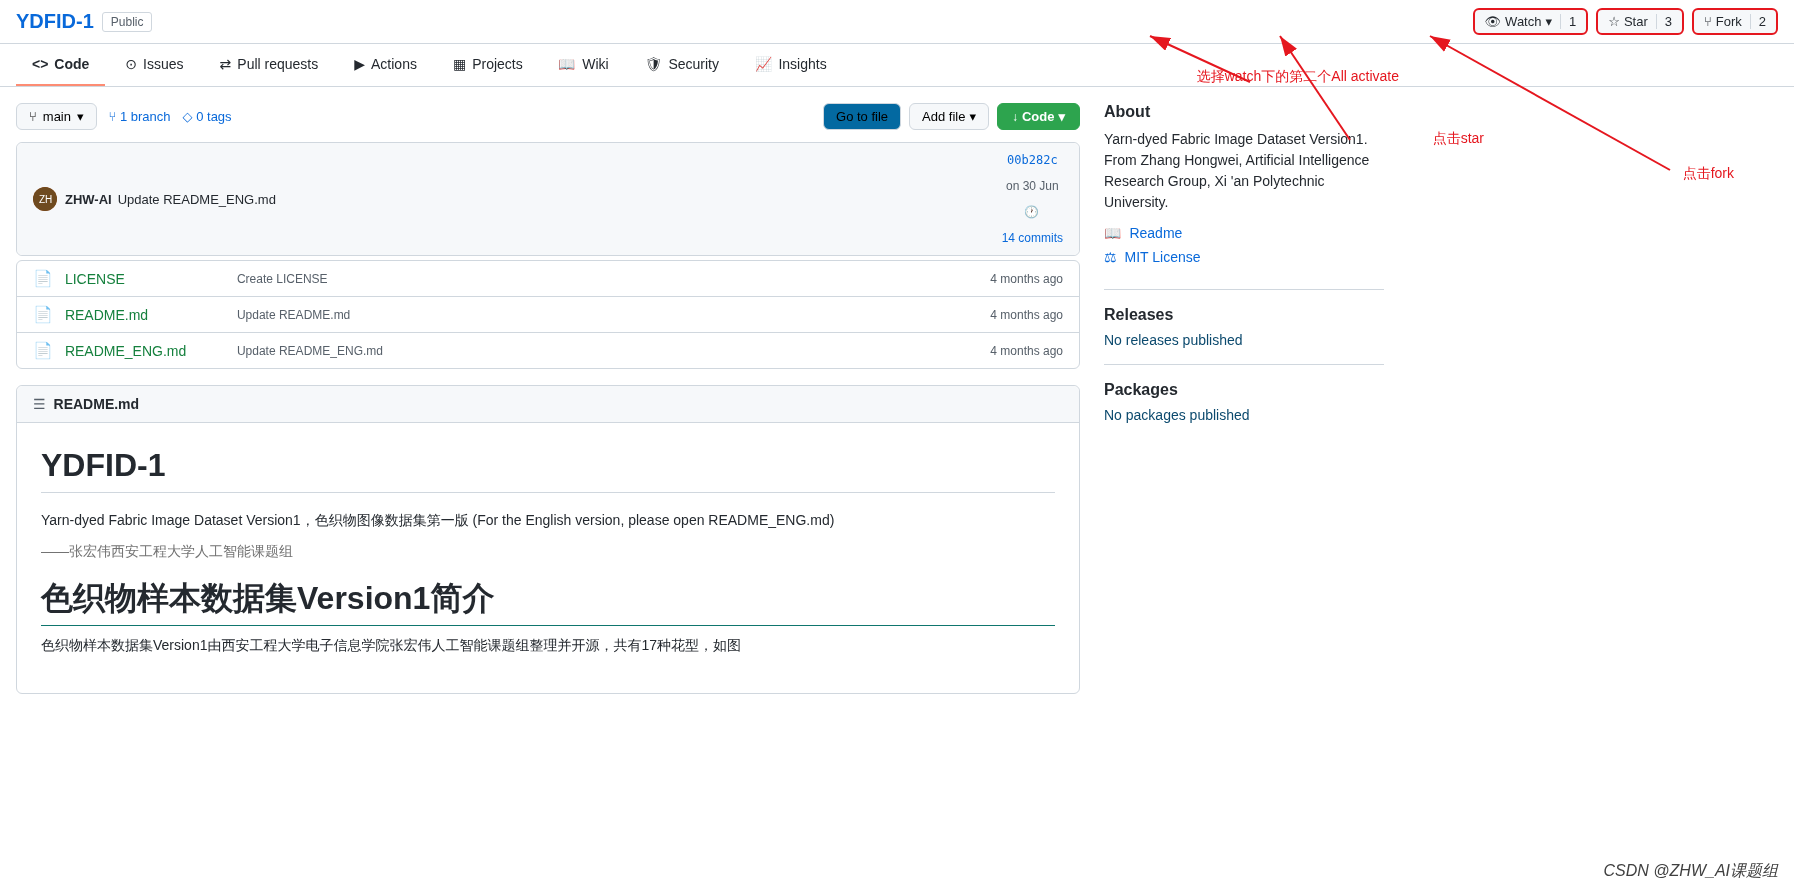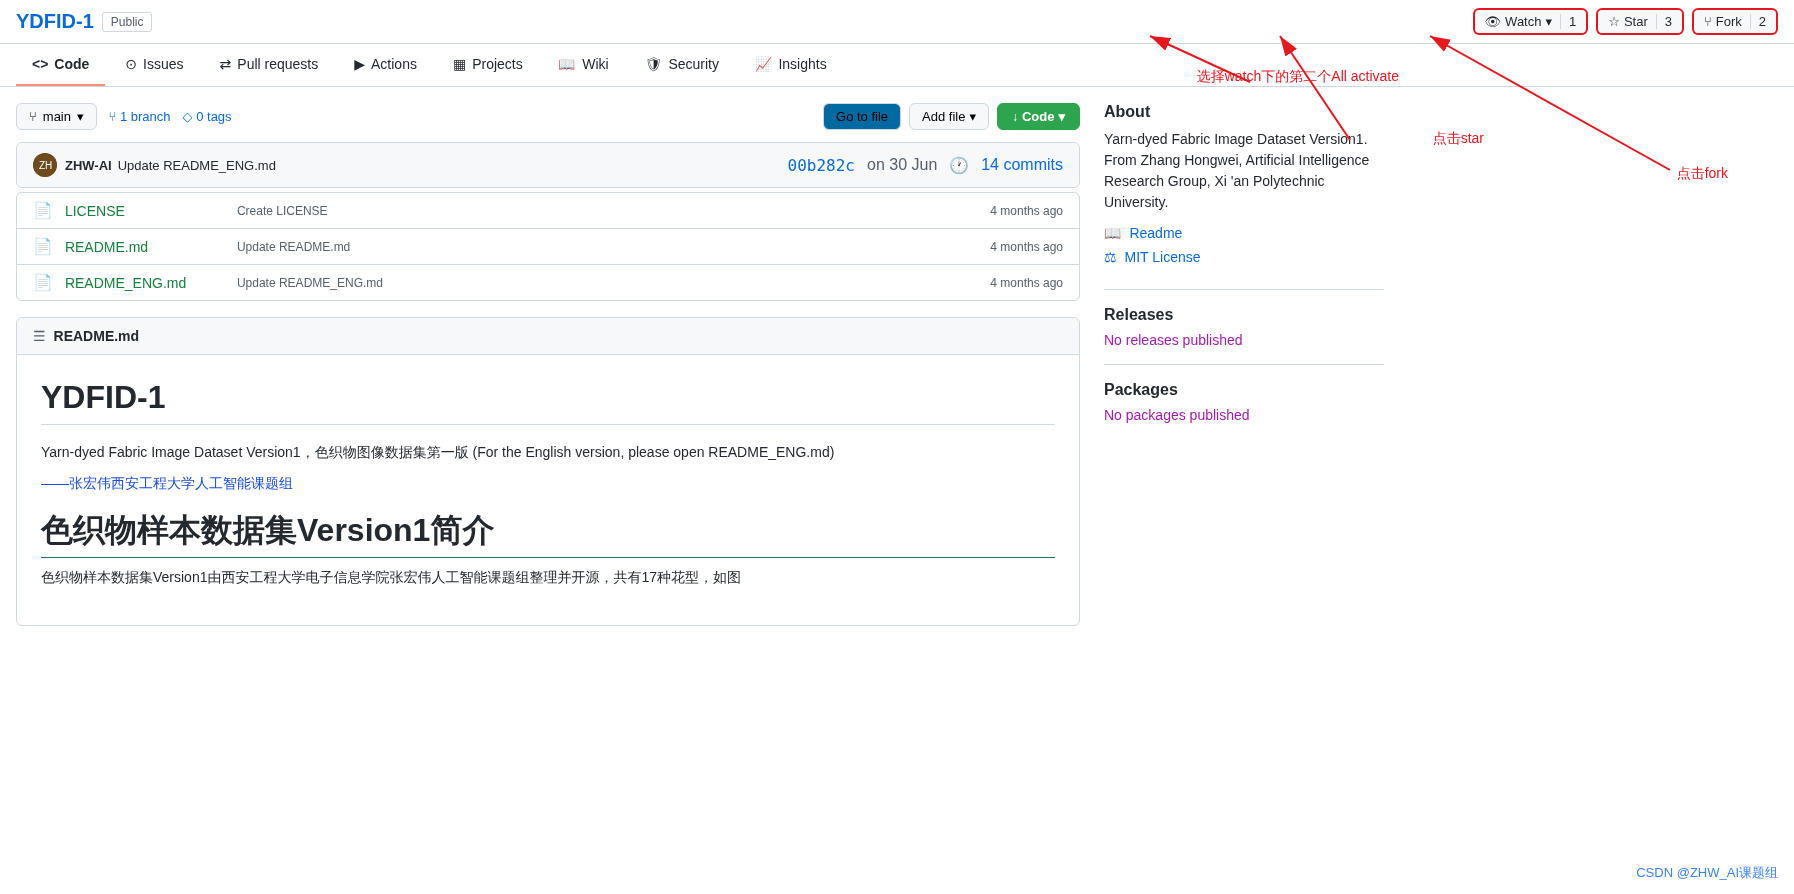--- a/index.html
+++ b/index.html
@@ -39,54 +39,54 @@
     .go-to-file-btn { border: 1px solid #d0d7de; border-radius: 6px; padding: 5px 12px; font-size: 13px; cursor: pointer; background: #0369a1; }
     .add-file-btn { display: flex; align-items: center; gap: 4px; border: 1px solid #d0d7de; border-radius: 6px; padding: 5px 12px; font-size: 13px; cursor: pointer; background: #f6f8fa; justify-content: flex-end; }
     .code-btn { display: flex; align-items: center; gap: 4px; border: 1px solid #2da44e; border-radius: 6px; padding: 5px 14px; font-size: 13px; cursor: pointer; background: #2da44e; color: #fff; font-weight: 600; }
 
     
     .commit-box { border: 1px solid #d0d7de; border-radius: 6px; margin-bottom: 4px; }
     .commit-row { display: flex; align-items: center; padding: 10px 16px; background: #f6f8fa; border-radius: 6px; }
     .commit-avatar { width: 24px; height: 24px; border-radius: 50%; background: #8b4513; margin-right: 8px; display: flex; align-items: center; justify-content: center; color: #fff; font-size: 10px; overflow: hidden; }
     .commit-author { font-weight: 600; font-size: 13px; margin-right: 6px; }
     .commit-message { font-size: 13px; color: #24292f; }
-    .commit-meta { margin-left: auto; display: flex; align-items: center; gap: 12px; font-size: 16px; color: #57606a; }
+    .commit-meta { margin-left: auto; display: flex; align-items: center; gap: 12px; font-size: 12px; color: #57606a; flex-direction: column; }
     .commit-hash { color: #0969da; font-family: monospace; }
 
     
     .file-list { border: 1px solid #d0d7de; border-radius: 6px; }
     .file-item { display: flex; align-items: center; padding: 8px 16px; border-bottom: 1px solid #d0d7de; gap: 12px; }
     .file-item:last-child { border-bottom: none; }
     .file-icon { color: #57606a; font-size: 16px; }
     .file-name { color: #15803d; font-size: 14px; min-width: 160px; }
     .file-commit-msg { color: #57606a; font-size: 12px; flex: 1; }
     .file-time { color: #57606a; font-size: 12px; margin-left: auto; }
 
     
     .readme-box { border: 1px solid #d0d7de; border-radius: 6px; margin-top: 16px; }
     .readme-header { display: flex; align-items: center; gap: 8px; padding: 10px 16px; border-bottom: 1px solid #d0d7de; background: #f6f8fa; border-radius: 6px 6px 0 0; }
     .readme-header-icon { color: #57606a; }
     .readme-header-title { font-weight: 600; font-size: 14px; }
     .readme-content { padding: 24px; }
     .readme-h1 { font-size: 32px; font-weight: 600; margin-bottom: 16px; padding-bottom: 8px; border-bottom: 1px solid #d0d7de; }
     .readme-p { font-size: 14px; line-height: 1.6; margin-bottom: 12px; color: #24292f; }
-    .readme-text-secondary { font-size: 14px; color: #1d4ed8; margin-bottom: 12px; }
+    .readme-text-secondary { font-size: 14px; color: #737373; margin-bottom: 12px; }
     .readme-h2 { font-size: 32px; font-weight: 600; margin: 16px 0 8px; padding-bottom: 4px; border-bottom: 1px solid #0f766e; }
 
     
     .about-section { margin-bottom: 24px; }
     .about-title { font-size: 16px; font-weight: 600; margin-bottom: 8px; }
     .about-desc { font-size: 14px; color: #24292f; line-height: 1.5; margin-bottom: 12px; }
     .about-link { display: flex; align-items: center; gap: 8px; color: #0969da; font-size: 14px; margin-bottom: 8px; text-decoration: none; }
     .divider { border: none; border-top: 1px solid #d0d7de; margin: 16px 0; }
     .section-title { font-size: 16px; font-weight: 600; margin-bottom: 8px; }
-    .no-content { font-size: 14px; color: #a21caf; }
-    
-    
-    .watermark { position: fixed; bottom: 12px; right: 16px; font-size: 13px; color: #3b82f6; }
+    .no-content { font-size: 14px; color: #0c4a6e; }
+    
+    
+    .watermark { position: fixed; bottom: 12px; right: 16px; font-size: 16px; color: #404040; font-style: italic; }
     
     
     .page-wrapper { position: relative; }
   </style>
 </head>
 <body>
 
 <div class="page-wrapper">
 
   <div class="repo-header">
@@ -269,21 +269,21 @@
       </div>
     </div>
   </div>
 
   <div style="position:fixed;top:0;left:0;width:100%;height:100%;pointer-events:none;z-index:200;">
 
     <div style="position:absolute;top:68px;right:395px;color:#e5171f;font-size:14px;font-weight:500;">选择watch下的第二个All activate</div>
 
     <div style="position:absolute;top:130px;right:310px;color:#e5171f;font-size:14px;font-weight:500;">点击star</div>
 
-    <div style="position:absolute;top:165px;right:66px;color:#e5171f;font-size:14px;font-weight:500;">点击fork</div>
+    <div style="position:absolute;top:165px;right:60px;color:#e5171f;font-size:14px;font-weight:500;">点击fork</div>
 
     <svg style="position:absolute;top:0;left:0;width:100%;height:250px;" xmlns="http://www.w3.org/2000/svg">
 
       <defs>
         <marker id="arrowhead" markerWidth="10" markerHeight="7" refX="10" refY="3.5" orient="auto">
           <polygon points="0 0, 10 3.5, 0 7" fill="#e5171f"></polygon>
         </marker>
       </defs>
 
       <line x1="1250" y1="82" x2="1150" y2="36" stroke="#e5171f" stroke-width="2" marker-end="url(#arrowhead)"></line>

